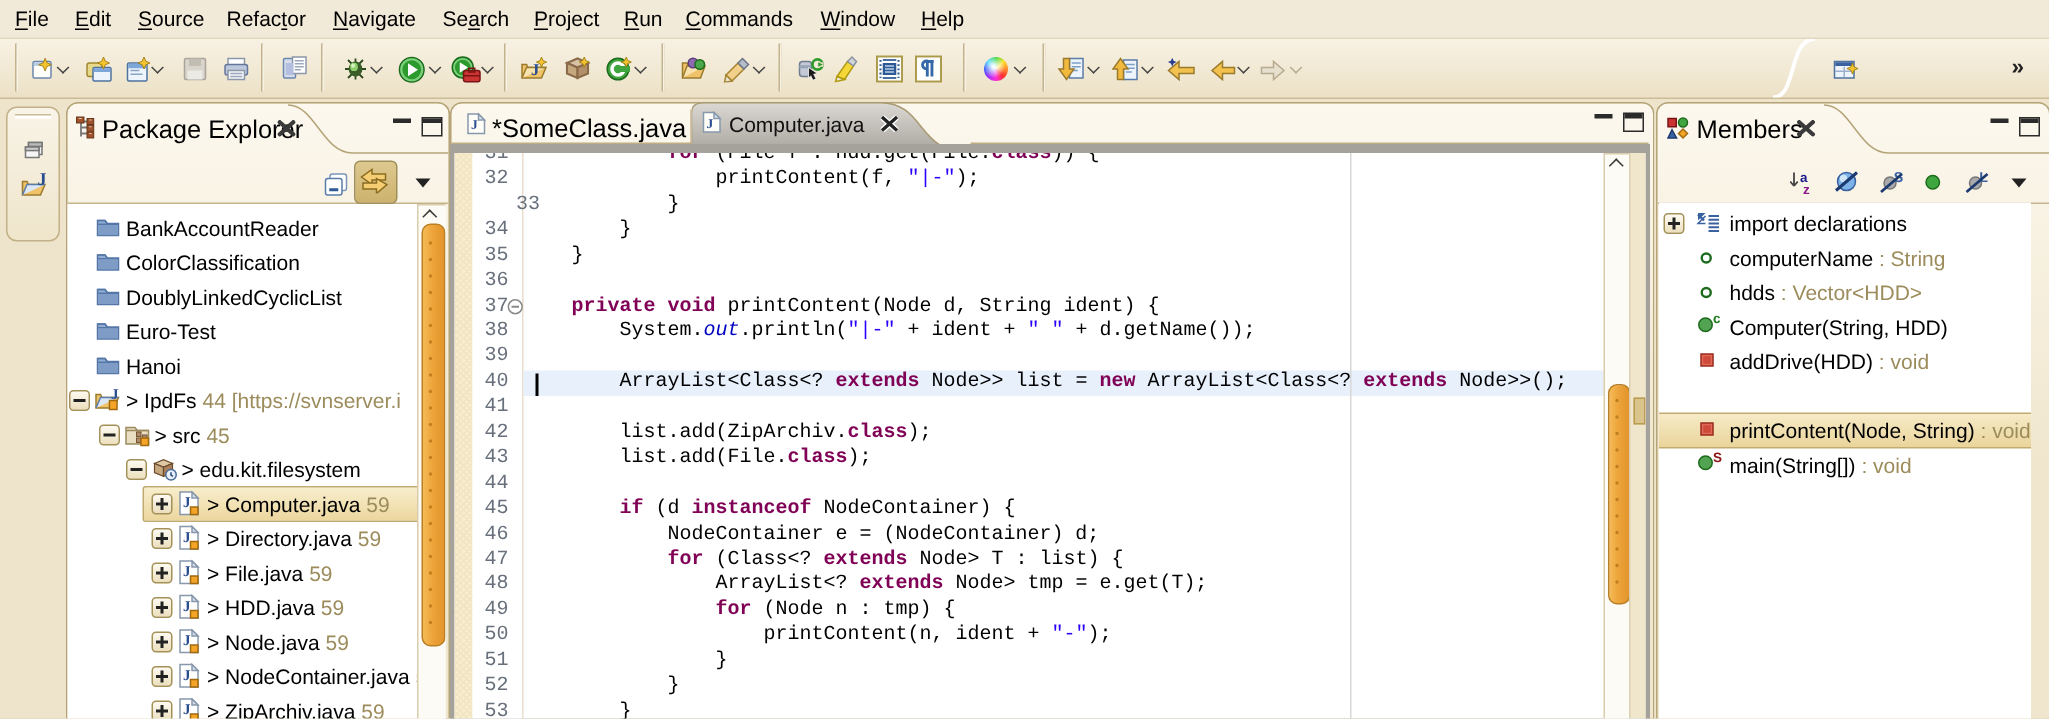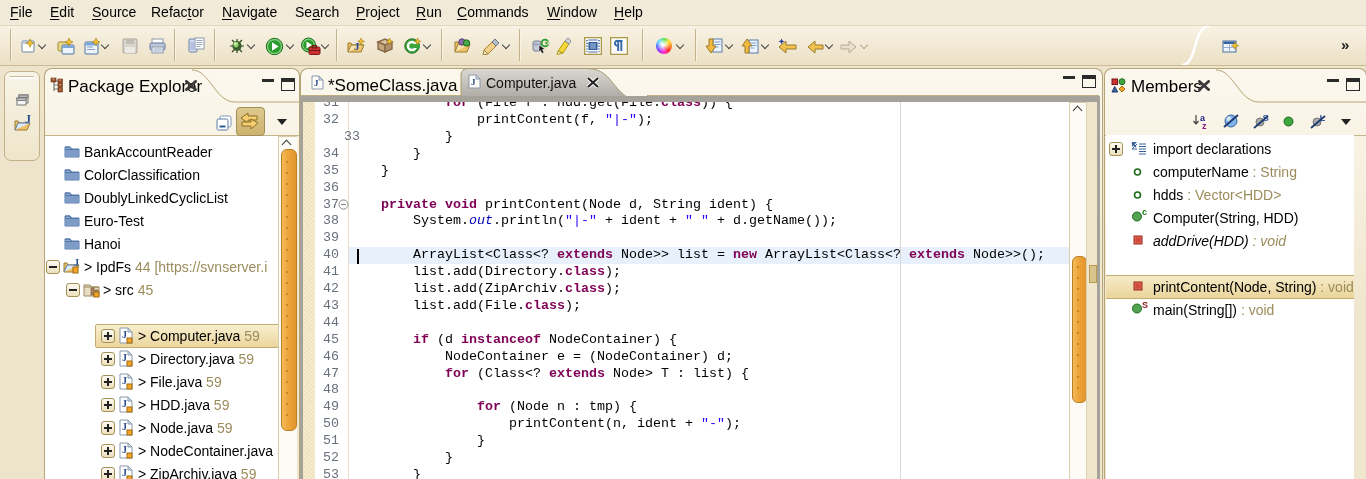--- a/index.html
+++ b/index.html
@@ -332,20 +332,33 @@
           <path d="M1 6 h15" stroke="#9a8a5d"></path>
           <g fill="#b08968" stroke="#6b4a2a" stroke-width=".6">
             <rect x="8" y="7" width="3" height="3"></rect>
             <rect x="12" y="9" width="3" height="3"></rect>
             <rect x="8" y="11" width="3" height="3"></rect>
           </g>
           <rect x="11" y="11" width="5" height="5" fill="#f4a426" stroke="#a06a10"></rect>
         </svg>
 <span class="lbl" style="left:58px">&gt; src <span class="dec">45</span></span>
 </div>
+<div class="trow" style="left:0;top:164.5px;width:252px;">
+<div class="toggle" style="left:39px"></div>
+<svg class="abs" style="left:56px;top:3px" width="18" height="17">
+          <g fill="#c6a87f" stroke="#6b4a2a" stroke-width=".8">
+            <path d="M2 5 L8 2.5 L14 5 L8 7.5z" fill="#dec7a4"></path>
+            <path d="M2 5 v6 l6 2.5 v-6z" fill="#c6a87f"></path>
+            <path d="M14 5 v6 l-6 2.5 v-6z" fill="#a9805a"></path>
+          </g>
+          <circle cx="13" cy="12.5" r="3.5" fill="#e8f0fa" stroke="#4a6a9a"></circle>
+          <path d="M13 10.8 v1.9 l1.3.8" fill="none" stroke="#2a4a7a"></path>
+        </svg>
+<span class="lbl" style="left:76px">&gt; edu.kit.filesystem</span>
+</div>
 <div class="trow" style="left:0;top:187.5px;width:252px;">
 <div class="abs" style="left:50px;top:0px;width:185px;height:22px;border:1px solid #c2ab6e;border-radius:2px;background:linear-gradient(#f8eecd,#ecd69e);"></div>
 <div class="toggle plus" style="left:56px"></div>
 <svg class="abs" style="left:74px;top:3px" width="15" height="17">
           <path d="M1 1 h8 l4 4 v11 H1z" fill="#fff" stroke="#8898ac"></path>
           <path d="M9 1 l4 4 h-4z" fill="#d7e2ef" stroke="#8898ac"></path>
           <text x="3" y="11" font-family="Liberation Serif,serif" font-size="10" font-weight="bold" fill="#2a4d8f">J</text>
           <rect x="8" y="11" width="5" height="5" fill="#f4a426" stroke="#a06a10"></rect>
         </svg>
 <span class="lbl" style="left:93px">&gt; Computer.java <span class="dec">59</span></span>
@@ -497,33 +510,33 @@
 <div class="cl" style="left:46px;top:60.7px;">    }</div>
 <div class="ln" style="left:0;top:77.6px;">36</div>
 <div class="ln" style="left:0;top:94.5px;">37</div>
 <div class="cl" style="left:46px;top:94.5px;">    <span class="k">private</span> <span class="k">void</span> printContent(Node d, String ident) {</div>
 <div class="ln" style="left:0;top:111.4px;">38</div>
 <div class="cl" style="left:46px;top:111.4px;">        System.<span class="st">out</span>.println(<span class="s">"|-"</span> + ident + <span class="s">" "</span> + d.getName());</div>
 <div class="ln" style="left:0;top:128.3px;">39</div>
 <div class="ln" style="left:0;top:145.2px;">40</div>
 <div class="cl" style="left:46px;top:145.2px;">        ArrayList&lt;Class&lt;? <span class="k">extends</span> Node&gt;&gt; list = <span class="k">new</span> ArrayList&lt;Class&lt;? <span class="k">extends</span> Node&gt;&gt;();</div>
 <div class="ln" style="left:0;top:162.1px;">41</div>
-<div class="cl" style="left:46px;top:162.1px;">        list.add(Directory.<span class="k">class</span>);</div>
 <div class="ln" style="left:0;top:179.0px;">42</div>
 <div class="cl" style="left:46px;top:179.0px;">        list.add(ZipArchiv.<span class="k">class</span>);</div>
 <div class="ln" style="left:0;top:195.9px;">43</div>
 <div class="cl" style="left:46px;top:195.9px;">        list.add(File.<span class="k">class</span>);</div>
 <div class="ln" style="left:0;top:212.8px;">44</div>
 <div class="ln" style="left:0;top:229.7px;">45</div>
 <div class="cl" style="left:46px;top:229.7px;">        <span class="k">if</span> (d <span class="k">instanceof</span> NodeContainer) {</div>
 <div class="ln" style="left:0;top:246.6px;">46</div>
 <div class="cl" style="left:46px;top:246.6px;">            NodeContainer e = (NodeContainer) d;</div>
 <div class="ln" style="left:0;top:263.5px;">47</div>
 <div class="cl" style="left:46px;top:263.5px;">            <span class="k">for</span> (Class&lt;? <span class="k">extends</span> Node&gt; T : list) {</div>
 <div class="ln" style="left:0;top:280.4px;">48</div>
+<div class="cl" style="left:46px;top:280.4px;">                ArrayList&lt;? <span class="k">extends</span> Node&gt; tmp = e.get(T);</div>
 <div class="ln" style="left:0;top:297.3px;">49</div>
 <div class="cl" style="left:46px;top:297.3px;">                <span class="k">for</span> (Node n : tmp) {</div>
 <div class="ln" style="left:0;top:314.2px;">50</div>
 <div class="cl" style="left:46px;top:314.2px;">                    printContent(n, ident + <span class="s">"-"</span>);</div>
 <div class="ln" style="left:0;top:331.1px;">51</div>
 <div class="cl" style="left:46px;top:331.1px;">                }</div>
 <div class="ln" style="left:0;top:348.0px;">52</div>
 <div class="cl" style="left:46px;top:348.0px;">            }</div>
 <div class="ln" style="left:0;top:364.9px;">53</div>
 <div class="cl" style="left:46px;top:364.9px;">        }</div>
@@ -620,21 +633,21 @@
         </svg>
 <span class="lbl" style="left:47px">hdds<span class="dec"> : Vector&lt;HDD&gt;</span></span>
 </div>
 <div class="trow" style="left:0;top:71px;width:248px;">
 <svg class="abs" style="left:26px;top:3px" width="16" height="14">
           <circle cx="5" cy="7.5" r="4.5" fill="#52a352" stroke="#1d6b1d"></circle>
           <text x="10" y="6" font-size="9" font-weight="bold" fill="#1d7a1d" font-family="Liberation Sans">c</text>
         </svg>
 <span class="lbl" style="left:47px">Computer(String, HDD)<span class="dec"></span></span>
 </div>
-<div class="trow" style="left:0;top:94px;width:248px;font-style:italic;">
+<div class="trow" style="left:0;top:94px;width:248px;">
 <svg class="abs" style="left:27px;top:6px" width="10" height="10">
           <rect x="1" y="1" width="8" height="8" fill="#e06a5a" stroke="#9a2a1a"></rect>
           <rect x="2.5" y="2.5" width="5" height="5" fill="#d04a3a"></rect>
         </svg>
 <span class="lbl" style="left:47px">addDrive(HDD)<span class="dec"> : void</span></span>
 </div>
 <div class="trow" style="left:0;top:140px;width:248px;">
 <div class="abs" style="left:0;top:0;width:248px;height:22px;border-top:1px solid #c2ab6e;border-bottom:1px solid #c2ab6e;background:linear-gradient(#f6ebc7,#ead49b);"></div>
 <svg class="abs" style="left:27px;top:6px" width="10" height="10">
           <rect x="1" y="1" width="8" height="8" fill="#e06a5a" stroke="#9a2a1a"></rect>

